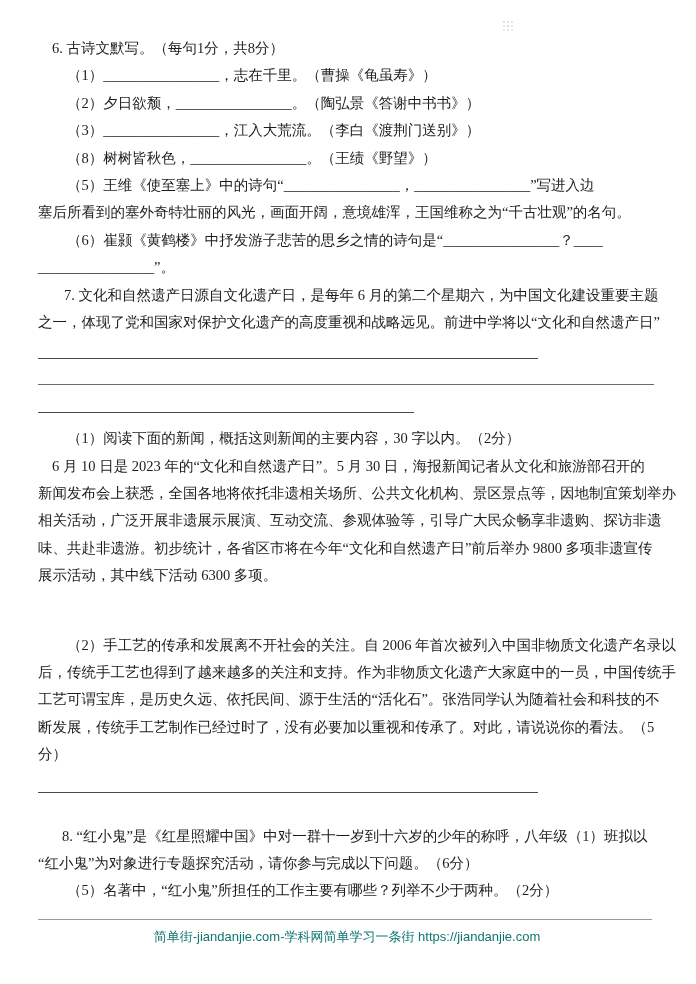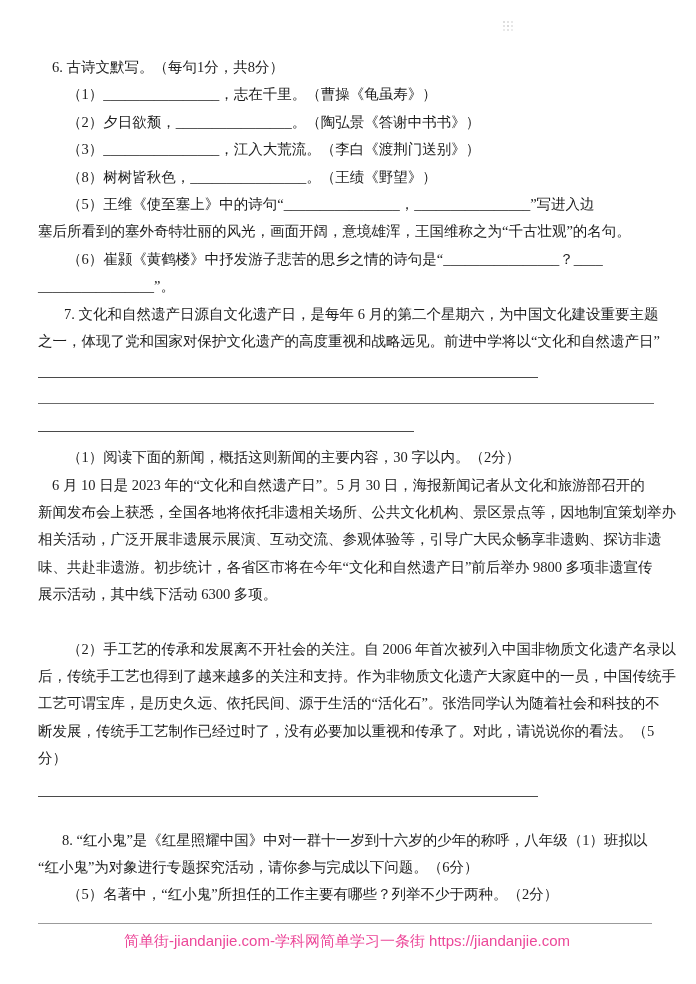--- a/index.html
+++ b/index.html
@@ -1,47 +1,47 @@
 <!DOCTYPE html>
 <html><head>
 <meta charset="utf-8">
 <style>
   html,body{margin:0;padding:0;background:#ffffff;}
   .page{
     position:relative;
     width:692px;height:984px;
     box-sizing:border-box;
-    padding:54px 36px 0 38px;
+    padding:35px 36px 0 38px;
     background:#ffffff;
     overflow:hidden;
     font-family:"Liberation Serif","DejaVu Serif",serif;
     font-size:14.5px;
     color:#1c1c1c;
   }
   .ln{height:27.4px;line-height:27.4px;white-space:nowrap;overflow:visible;}
   .ind14{padding-left:14px;}
   .ind24{padding-left:24px;}
   .ind26{padding-left:26px;}
   .ind29{padding-left:29px;}
   .mt10{margin-top:12px;}
-  .mt27{margin-top:27px;}
+  .mt27{margin-top:42px;}
   .mt30{margin-top:30px;}
   .blank{border-bottom:1px solid #4a4a4a;}
   .b1{height:22px;width:500px;}
   .b2{height:25px;width:616px;border-bottom-color:#6b6b6b;}
   .b3{height:27px;width:376px;}
   .b4{height:23px;width:500px;}
   .b5{height:14px;width:614px;border-bottom-color:#9b9b9b;}
   .footer{
     margin-top:6px;
     text-align:center;
     font-family:"Liberation Sans","DejaVu Sans",sans-serif;
-    font-size:15px;
+    font-size:13px;
     line-height:22px;
-    color:#ec4899;
+    color:#0f766e;
     white-space:nowrap;
   }
   .watermark{
     position:absolute;left:503px;top:21px;width:2px;height:2px;background:#dedede;
     box-shadow:4px 0 #e3e3e3,8px 0 #e8e8e8,0 4px #e3e3e3,4px 4px #d9d9d9,
                8px 4px #e6e6e6,0 8px #eaeaea,4px 8px #e4e4e4,8px 8px #ececec;
   }
 </style>
 </head>
 <body>

